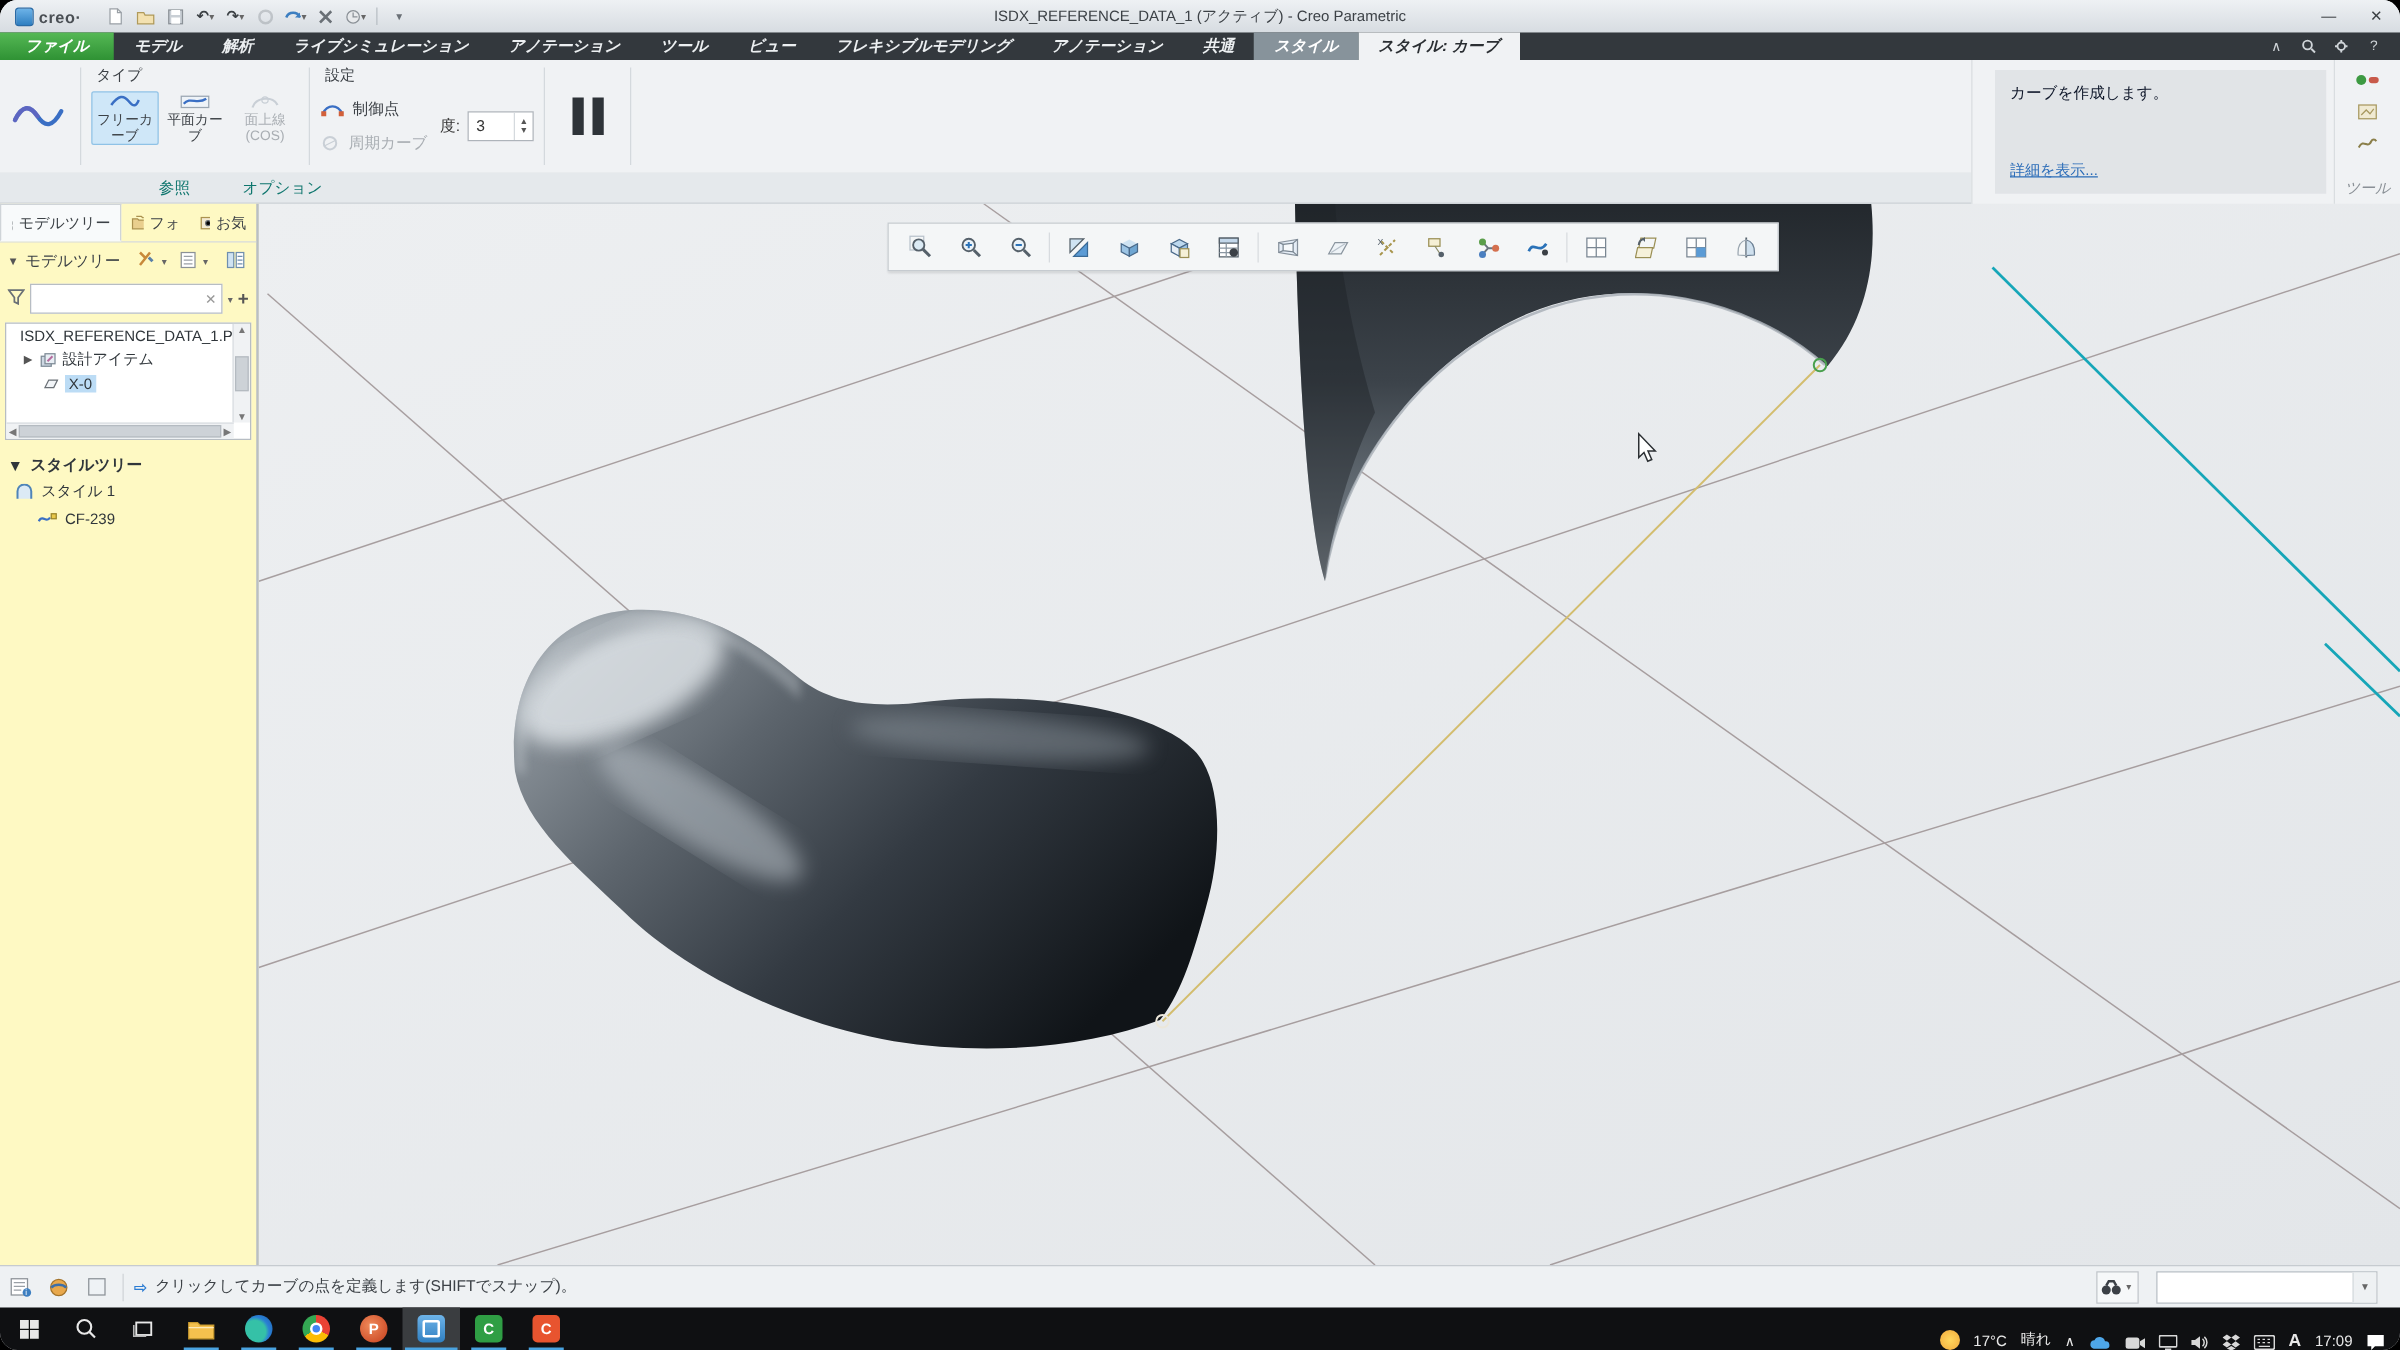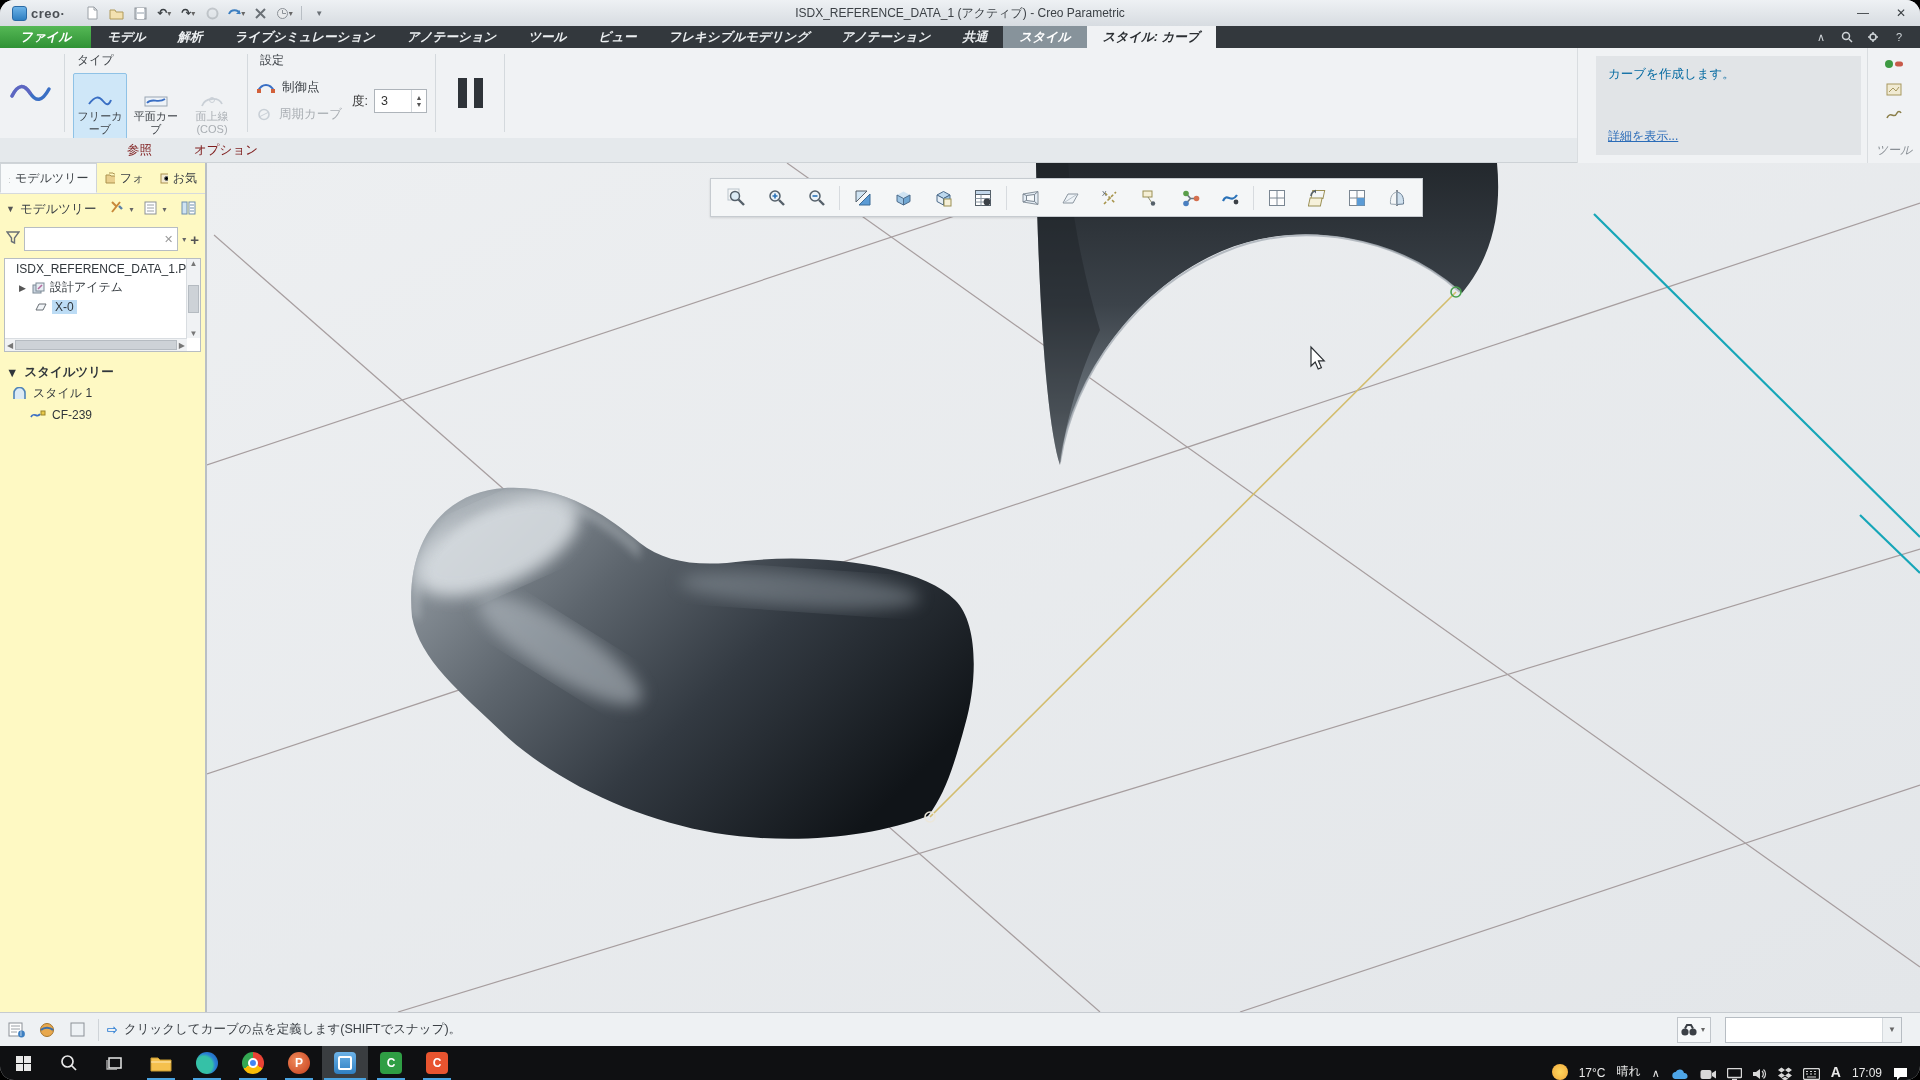--- a/index.html
+++ b/index.html
@@ -28,45 +28,45 @@
   .tabbar-right{margin-left:auto;display:flex;align-items:center;gap:12px;padding-right:14px;color:#cfd4d8;}
   .tabbar-right .ti{width:14px;height:14px;display:flex;align-items:center;justify-content:center;font-size:11px;}
   
   .ribbon{position:absolute;left:0;top:48px;right:0;height:90px;background:#f0f2f4;display:flex;align-items:stretch;}
   .rib-sep{width:1px;background:#d4d9dd;margin:6px 2px;}
   .big-curve{width:62px;display:flex;align-items:center;justify-content:center;}
   .rgroup{display:flex;flex-direction:column;padding:2px 6px;}
   .rgroup-title{font-size:12px;color:#3c4146;padding:2px 2px 4px 4px;}
   .type-btns{display:flex;align-items:stretch;gap:2px;}
   .tbtn{width:48px;display:flex;flex-direction:column;align-items:center;justify-content:flex-start;gap:2px;
-        padding:20px 2px;font-size:11px;text-align:center;line-height:1.15;color:#3c4146;border:1px solid transparent;border-radius:2px;}
+        padding:0 2px;font-size:11px;text-align:center;line-height:1.15;color:#3c4146;border:1px solid transparent;border-radius:2px;}
   .tbtn.sel{background:#cfe7f8;border-color:#8fc2e6;}
   .tbtn.dis{color:#a9aeb3;}
   .set-rows{display:flex;gap:10px;}
   .set-col{display:flex;flex-direction:column;gap:10px;padding-top:6px;}
   .set-item{display:flex;align-items:center;gap:6px;font-size:12.5px;color:#3c4146;}
   .set-item.dis{color:#a9aeb3;}
   .degree{display:flex;align-items:center;gap:6px;padding-top:6px;font-size:12.5px;}
   .spin{display:flex;align-items:stretch;border:1px solid #aeb4ba;background:#fff;height:22px;}
   .spin-val{width:30px;display:flex;align-items:center;padding-left:6px;font-size:12.5px;}
   .spin-arrows{display:flex;flex-direction:column;justify-content:center;border-left:1px solid #d5dade;width:14px;}
   .spin-arrows span{font-size:7px;line-height:7px;text-align:center;color:#555;}
   .pause-btn{width:64px;display:flex;align-items:center;justify-content:center;}
   .pause-bars{display:flex;gap:7px;}
   .pause-bars i{display:block;width:9px;height:30px;background:#2e3338;}
   .okcancel{display:flex;align-items:center;gap:10px;padding:0 12px;}
   .ocbtn{display:flex;flex-direction:column;align-items:center;gap:2px;font-size:12px;color:#3c4146;width:58px;}
   .ribbon-lower{position:absolute;left:0;top:138px;width:1578px;height:25px;background:#e5e9ec;border-bottom:1px solid #cdd2d6;
                 display:flex;align-items:center;gap:4px;padding-left:108px;box-sizing:border-box;}
-  .lowtab{padding:2px 18px;font-size:12.5px;color:#7f1d1d;border:1px solid transparent;border-radius:2px;}
+  .lowtab{padding:2px 18px;font-size:12.5px;color:#0f766e;border:1px solid transparent;border-radius:2px;}
   
   .help-panel{position:absolute;right:0;top:48px;width:342px;height:115px;background:#f0f2f4;border-left:1px solid #d9dde0;
               display:flex;}
   .help-box{margin:8px 6px 8px 18px;background:#e1e4e7;flex:1;padding:10px 12px;display:flex;flex-direction:column;}
-  .help-msg{font-size:12.5px;color:#0369a1;}
+  .help-msg{font-size:12.5px;color:#0f172a;}
   .help-link{margin-top:auto;font-size:12px;color:#2b6cb8;text-decoration:underline;}
   .help-side{width:52px;border-left:1px solid #d9dde0;display:flex;flex-direction:column;align-items:center;gap:9px;padding-top:8px;}
   .help-side .hsi{width:20px;height:16px;display:flex;align-items:center;justify-content:center;}
   .tools-label{margin-top:auto;margin-bottom:4px;font-size:12px;color:#8a9096;font-style:italic;}
   
   .sidebar{position:absolute;left:0;top:163px;width:207px;bottom:68px;background:#fef9c3;border-right:2px solid #b9bfc5;box-sizing:border-box;}
   .side-tabs{display:flex;align-items:stretch;height:30px;border-bottom:1px solid #d6dadd;}
   .stab{display:flex;align-items:center;gap:5px;padding:0 8px;font-size:12px;color:#3c4146;white-space:nowrap;overflow:hidden;}
   .stab.active{background:#f8fafb;border:1px solid #cfd4d8;border-bottom-color:#f8fafb;}
   .side-row{display:flex;align-items:center;gap:5px;height:30px;padding:0 6px;}

